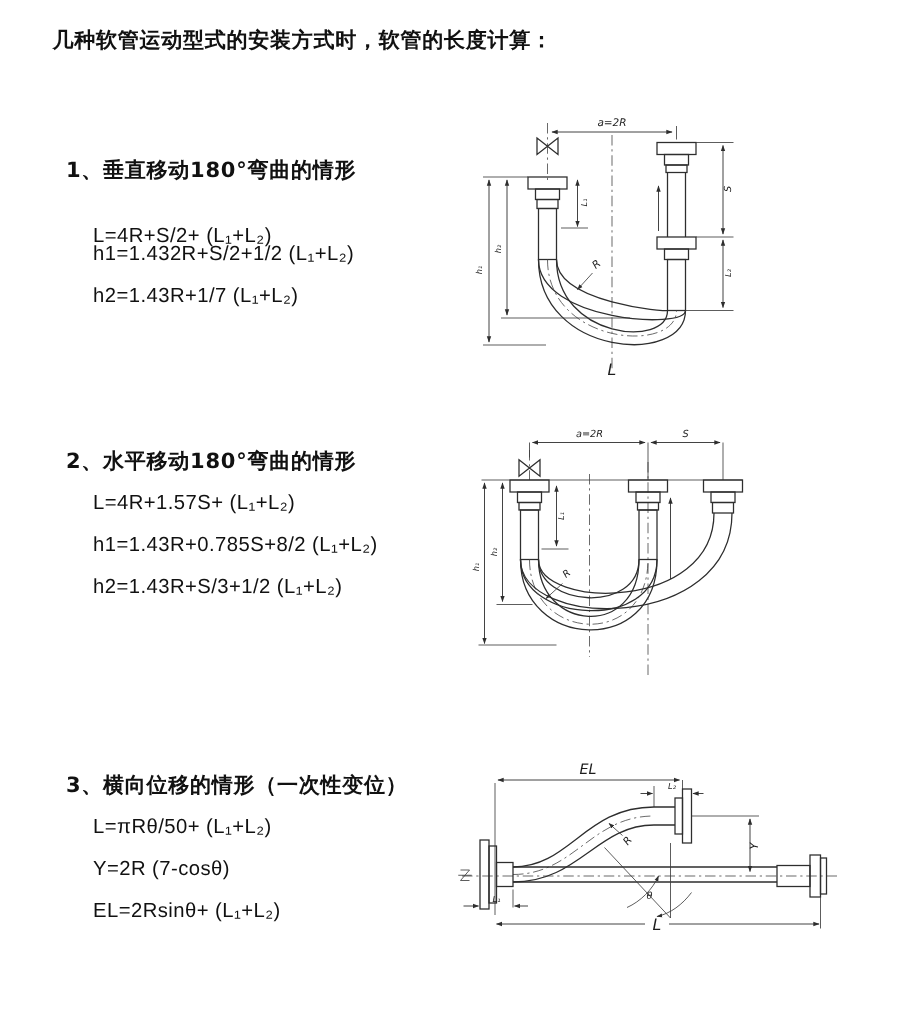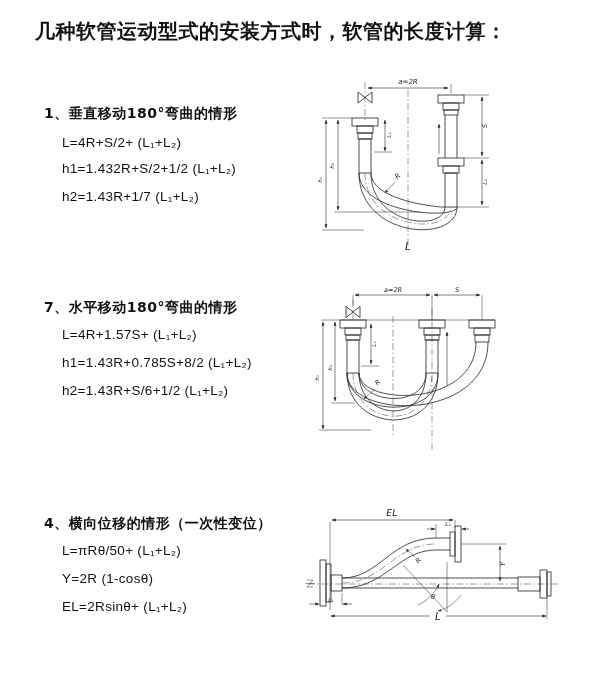--- a/index.html
+++ b/index.html
@@ -1,52 +1,52 @@
 <!DOCTYPE html>
 <html><head>
 <meta charset="utf-8">
 <style>
   html,body{margin:0;padding:0}
   body{width:600px;height:675px;background:#ffffff;position:relative;overflow:hidden;
        font-family:"DejaVu Sans","Liberation Sans",sans-serif;color:#111}
   .abs{position:absolute}
-  .doc-title{font-size:20px;font-weight:700;letter-spacing:.5px;white-space:nowrap}
+  .doc-title{font-size:14px;font-weight:700;letter-spacing:.5px;white-space:nowrap}
   .heading{font-size:14px;font-weight:700;letter-spacing:.5px;white-space:nowrap}
   .formula{font-size:13.5px;font-weight:400;letter-spacing:.3px;white-space:nowrap;
            font-family:"Liberation Sans","DejaVu Sans",sans-serif}
   svg{display:block}
   .s{stroke:#2e2e2e;stroke-width:.85;fill:none}
   .t{stroke:#3a3a3a;stroke-width:.55;fill:none}
   .d{stroke:#2e2e2e;stroke-width:.6;fill:none}
   .cl{stroke:#4a4a4a;stroke-width:.55;fill:none;stroke-dasharray:7 2.5 1.5 2.5}
   .lb{font-family:"DejaVu Sans",sans-serif;font-style:italic;fill:#1d1d1d;stroke:none}
 </style>
 </head>
 <body>
 
 <div class="abs doc-title" style="left:35px;top:18px">几种软管运动型式的安装方式时，软管的长度计算：</div>
 
 <div>
   <div class="abs heading" style="left:44px;top:105px">1、垂直移动180°弯曲的情形</div>
-  <div class="abs formula" style="left:62px;top:135px">L=4R+S/2+ (L₁+L₂)</div>
+  <div class="abs formula" style="left:62px;top:149px">L=4R+S/2+ (L₁+L₂)</div>
   <div class="abs formula" style="left:62px;top:161px">h1=1.432R+S/2+1/2 (L₁+L₂)</div>
   <div class="abs formula" style="left:62px;top:189px">h2=1.43R+1/7 (L₁+L₂)</div>
 </div>
 
 <div>
-  <div class="abs heading" style="left:44px;top:299px">7、水平移动180°弯曲的情形</div>
+  <div class="abs heading" style="left:44px;top:299px">2、水平移动180°弯曲的情形</div>
   <div class="abs formula" style="left:62px;top:327px">L=4R+1.57S+ (L₁+L₂)</div>
   <div class="abs formula" style="left:62px;top:355px">h1=1.43R+0.785S+8/2 (L₁+L₂)</div>
-  <div class="abs formula" style="left:62px;top:383px">h2=1.43R+S/6+1/2 (L₁+L₂)</div>
+  <div class="abs formula" style="left:62px;top:383px">h2=1.43R+S/3+1/2 (L₁+L₂)</div>
 </div>
 
 <div>
-  <div class="abs heading" style="left:44px;top:515px">4、横向位移的情形（一次性变位）</div>
+  <div class="abs heading" style="left:44px;top:515px">3、横向位移的情形（一次性变位）</div>
   <div class="abs formula" style="left:62px;top:543px">L=πRθ/50+ (L₁+L₂)</div>
-  <div class="abs formula" style="left:62px;top:571px">Y=2R (1-cosθ)</div>
+  <div class="abs formula" style="left:62px;top:571px">Y=2R (7-cosθ)</div>
   <div class="abs formula" style="left:62px;top:599px">EL=2Rsinθ+ (L₁+L₂)</div>
 </div>
 
 <div class="abs" style="left:308px;top:62px">
 <svg width="285" height="200" viewBox="0 0 285 200">
   <defs>
     <marker id="arrA" viewBox="0 0 10 10" refX="9" refY="5" markerWidth="7" markerHeight="7" orient="auto-start-reverse">
           <path d="M0,1.5 L10,5 L0,8.5 Z" fill="#2e2e2e"></path>
         </marker>
     <pattern id="xhA" width="4" height="4" patternUnits="userSpaceOnUse">

